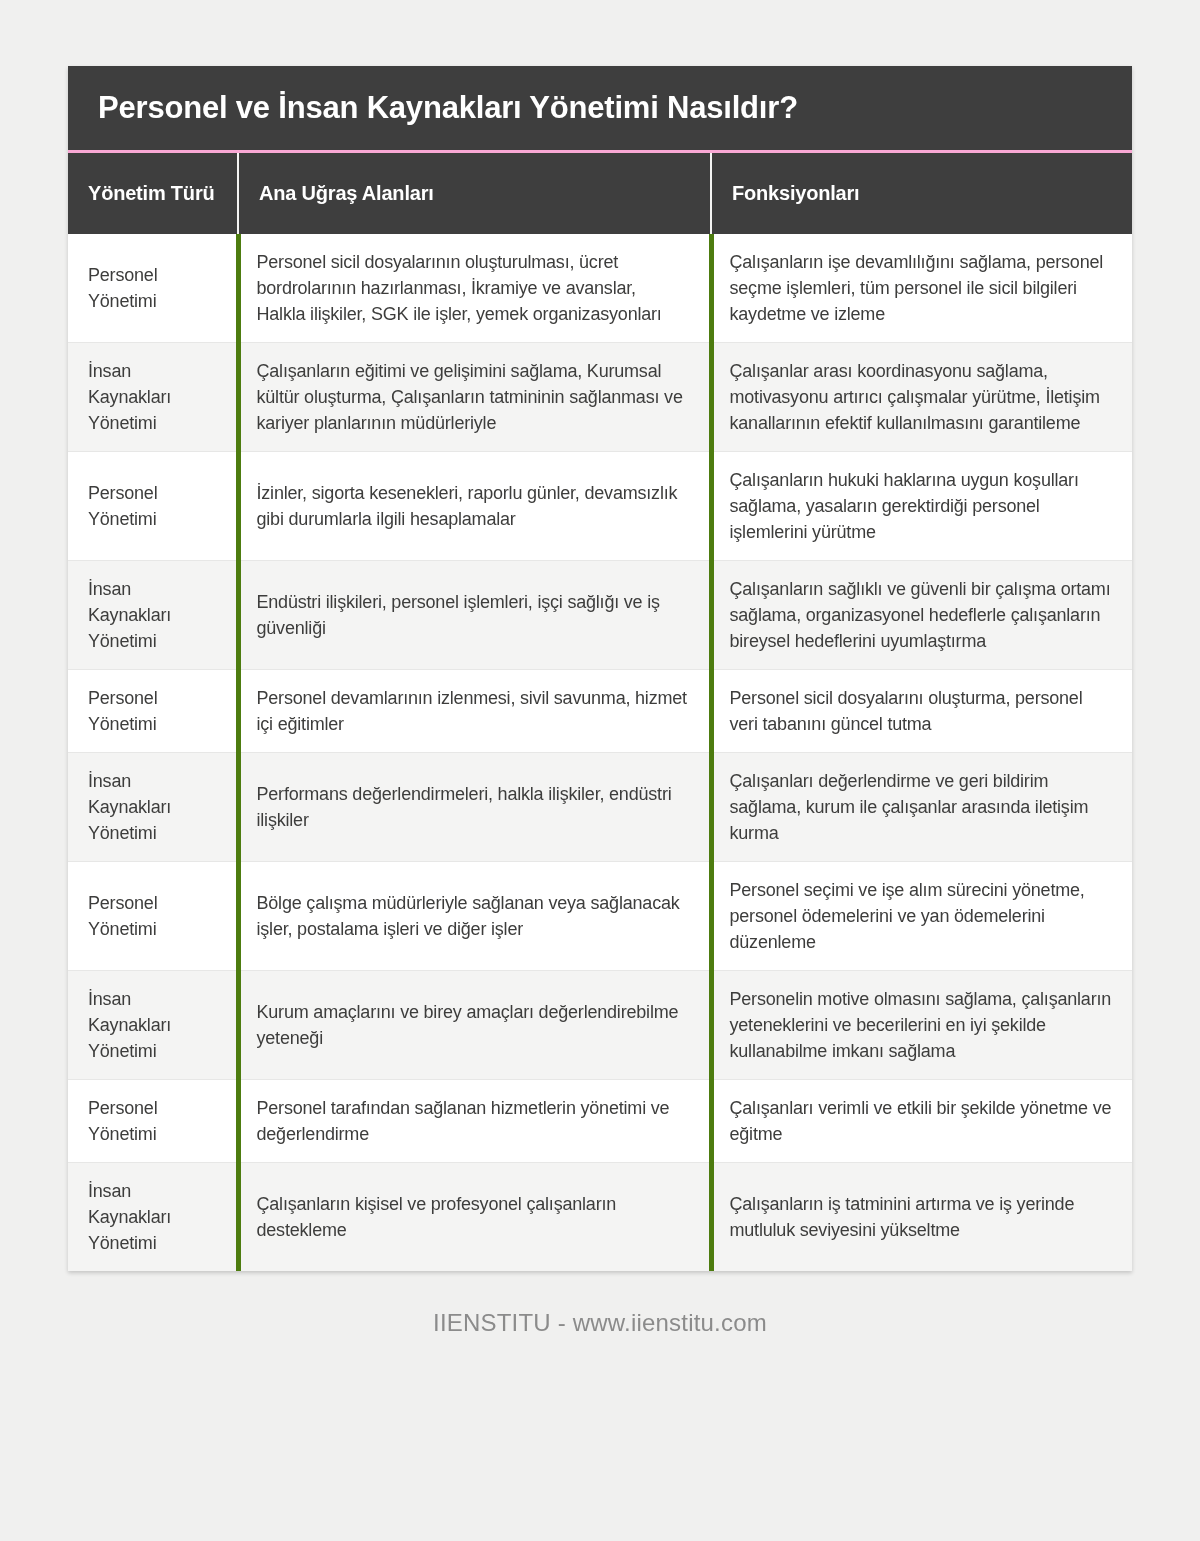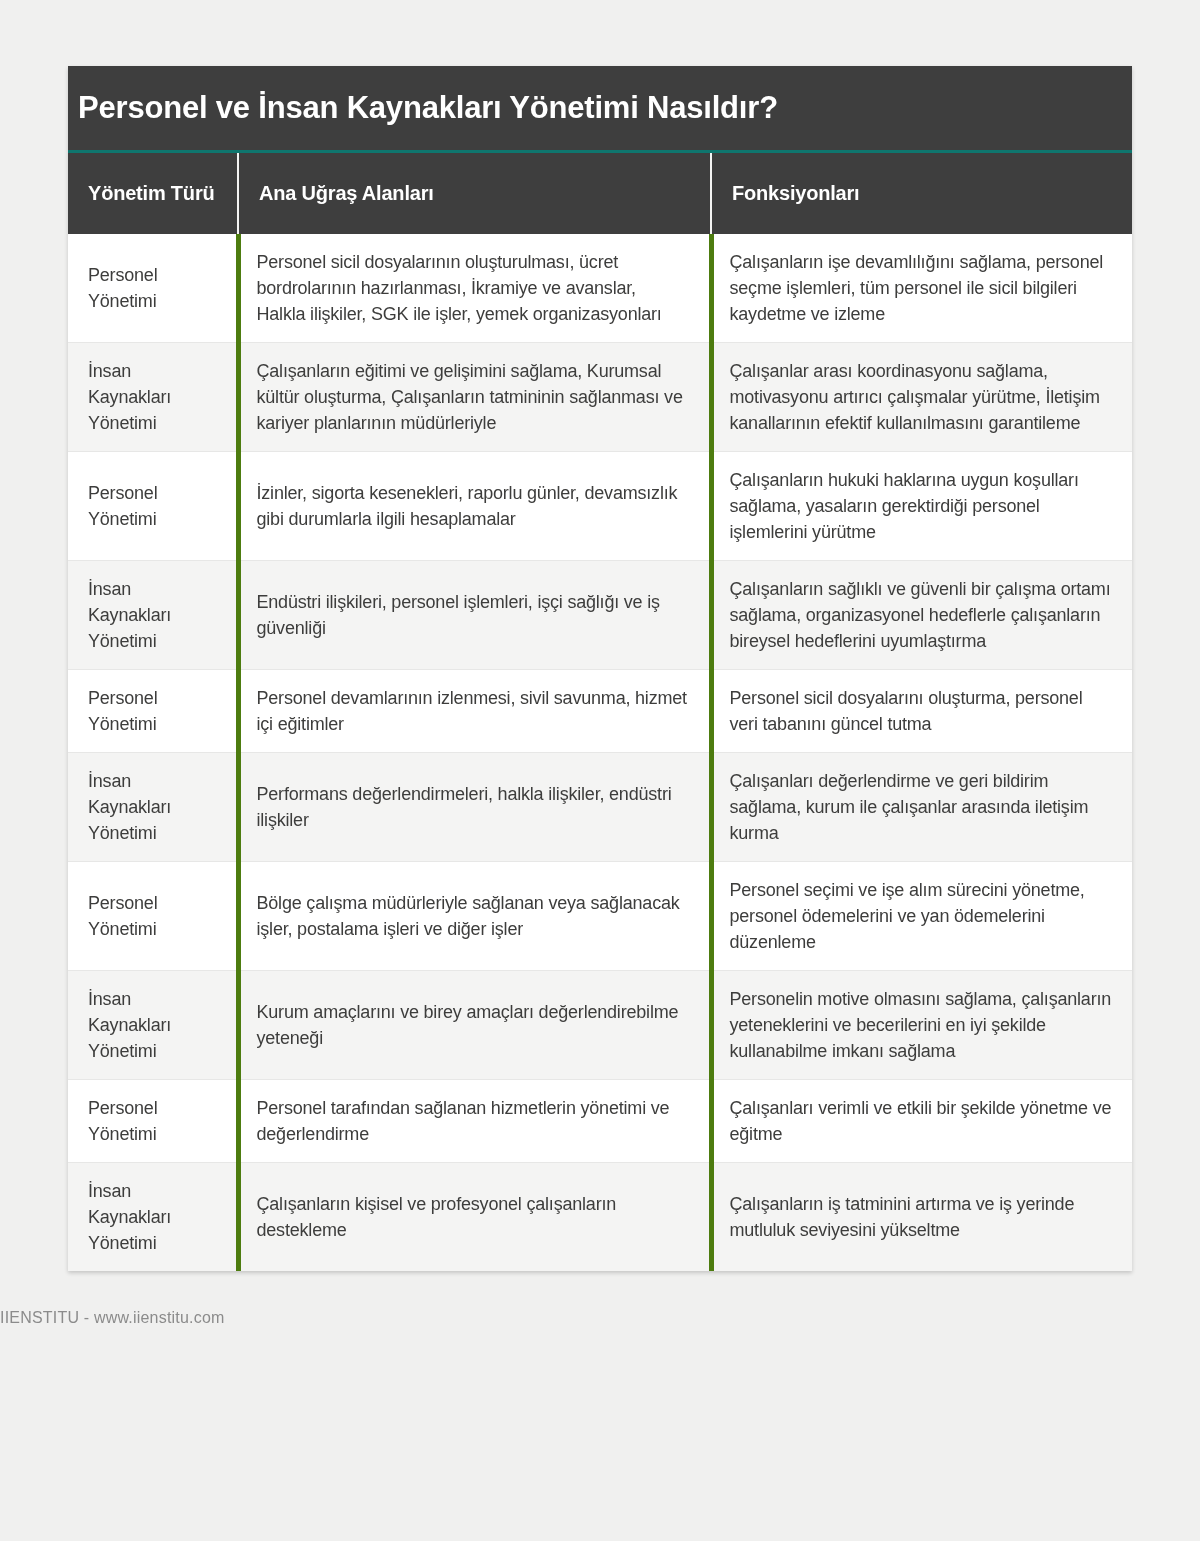--- a/index.html
+++ b/index.html
@@ -22,21 +22,21 @@
     background: #ffffff;
   }
 
   .title-bar {
     background: #3e3e3e;
     color: #ffffff;
     font-size: 31px;
     font-weight: bold;
     height: 84px;
     line-height: 84px;
-    padding-left: 10px;
+    padding-left: 30px;
     letter-spacing: -0.2px;
     white-space: nowrap;
     overflow: hidden;
   }
 
   table.mgmt {
     width: 100%;
     border-collapse: collapse;
     table-layout: fixed;
   }
@@ -47,21 +47,21 @@
 
   table.mgmt th {
     background: #3e3e3e;
     color: #ffffff;
     font-size: 20px;
     font-weight: bold;
     text-align: left;
     vertical-align: middle;
     padding: 14px 20px;
     height: 82px;
-    border-top: 3px solid #0f766e;
+    border-top: 3px solid #f9a8d4;
     letter-spacing: -0.2px;
     line-height: 27px;
   }
   table.mgmt th + th { border-left: 2px solid #f4f4f3; }
 
   table.mgmt td {
     font-size: 18px;
     color: #3d3d3c;
     line-height: 26px;
     letter-spacing: -0.2px;
@@ -69,22 +69,23 @@
     text-align: left;
     padding: 15px 20px;
     border-top: 1px solid #e7e7e6;
     background: #ffffff;
   }
   table.mgmt td + td { border-left: 5px solid #4d7c0f; padding-left: 16px; }
   table.mgmt tbody tr:first-child td { border-top: none; }
   table.mgmt tbody tr:nth-child(even) td { background: #f4f4f3; }
 
   .footer {
+    text-align: center;
     color: #8b8b8b;
-    font-size: 16px;
+    font-size: 24px;
     padding-top: 38px;
     letter-spacing: 0.2px;
   }
 </style>
 </head>
 <body>
 
 <div class="page">
   <div class="card">
     <div class="title-bar">Personel ve İnsan Kaynakları Yönetimi Nasıldır?</div>

